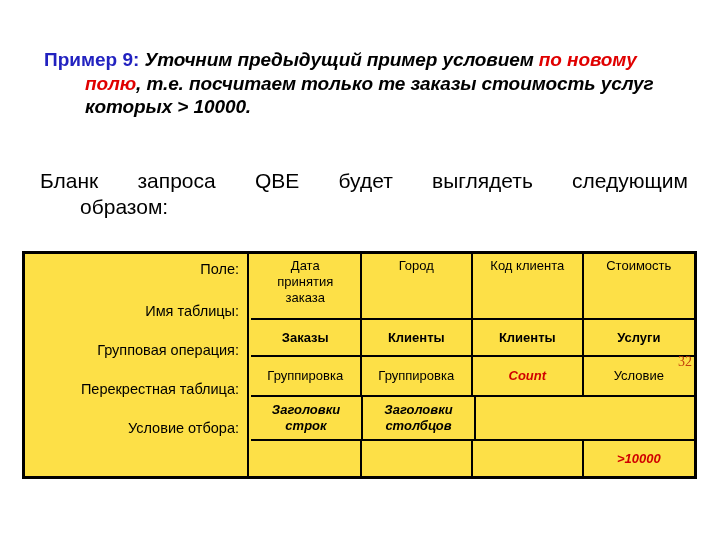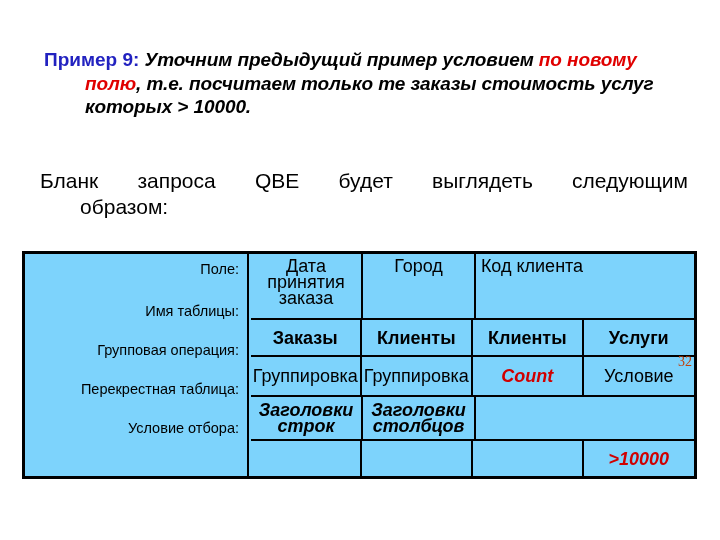--- a/index.html
+++ b/index.html
@@ -78,21 +78,21 @@
 
   
   #qbe-wrap {
     position: absolute;
     left: 22px;
     top: 251px;
     width: 675px;
     height: 228px;
     border: 3px solid #000000;
     box-sizing: border-box;
-    background: #7dd3fc;
+    background: #fde047;
   }
   #qbe-inner {
     position: relative;
     width: 100%;
     height: 100%;
   }
 
   
   #label-pane {
     position: absolute;
@@ -127,21 +127,21 @@
     display: flex;
     box-sizing: border-box;
   }
   .grid-row .cell {
     box-sizing: border-box;
     border-right: 2px solid #000000;
     display: flex;
     align-items: center;
     justify-content: center;
     text-align: center;
-    font-size: 18px;
+    font-size: 13px;
     line-height: 16px;
     padding: 8px 2px;
     overflow: hidden;
   }
   .grid-row .cell:last-child {
     border-right: none;
   }
   .grid-row.has-bottom {
     border-bottom: 2px solid #000000;
   }
@@ -214,20 +214,23 @@
             <span>Дата</span>
             <span>принятия</span>
             <span>заказа</span>
           </div>
           <div class="cell c2 multiline style-plain">
             <span>Город</span>
           </div>
           <div class="cell c3 multiline style-plain">
             <span>Код клиента</span>
           </div>
+          <div class="cell c4 multiline style-plain">
+            <span>Стоимость</span>
+          </div>
         </div>
 
         <div class="grid-row has-bottom" style="top:66px;height:37px">
           <div class="cell c1 style-bold">Заказы</div>
           <div class="cell c2 style-bold">Клиенты</div>
           <div class="cell c3 style-bold">Клиенты</div>
           <div class="cell c4 style-bold">Услуги</div>
         </div>
 
         <div class="grid-row has-bottom" style="top:103px;height:40px">

